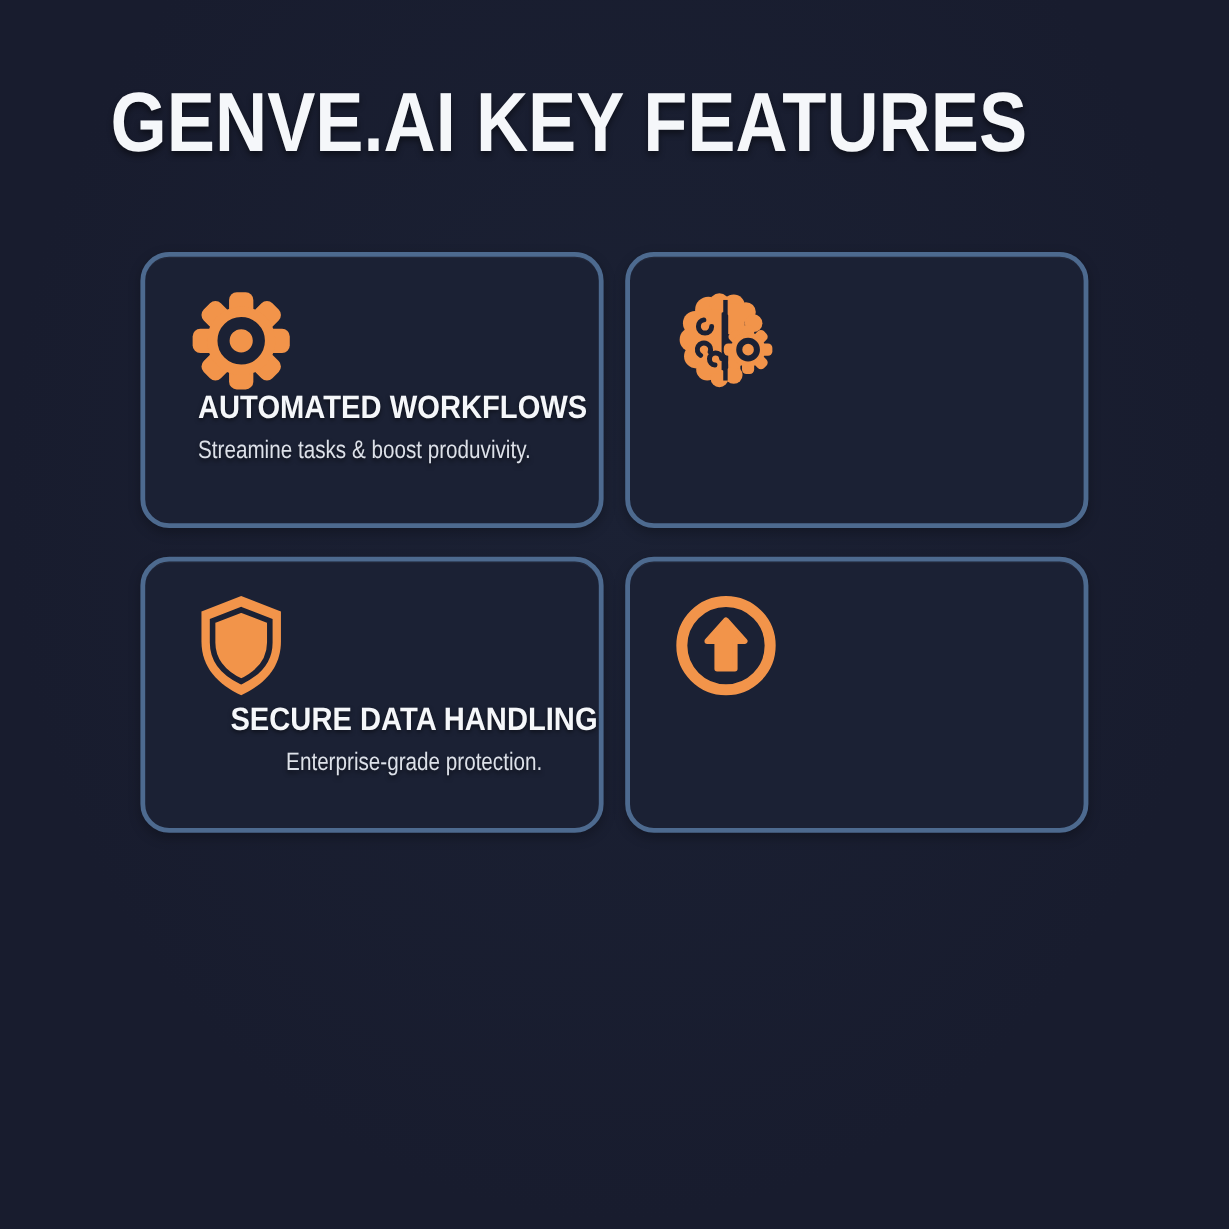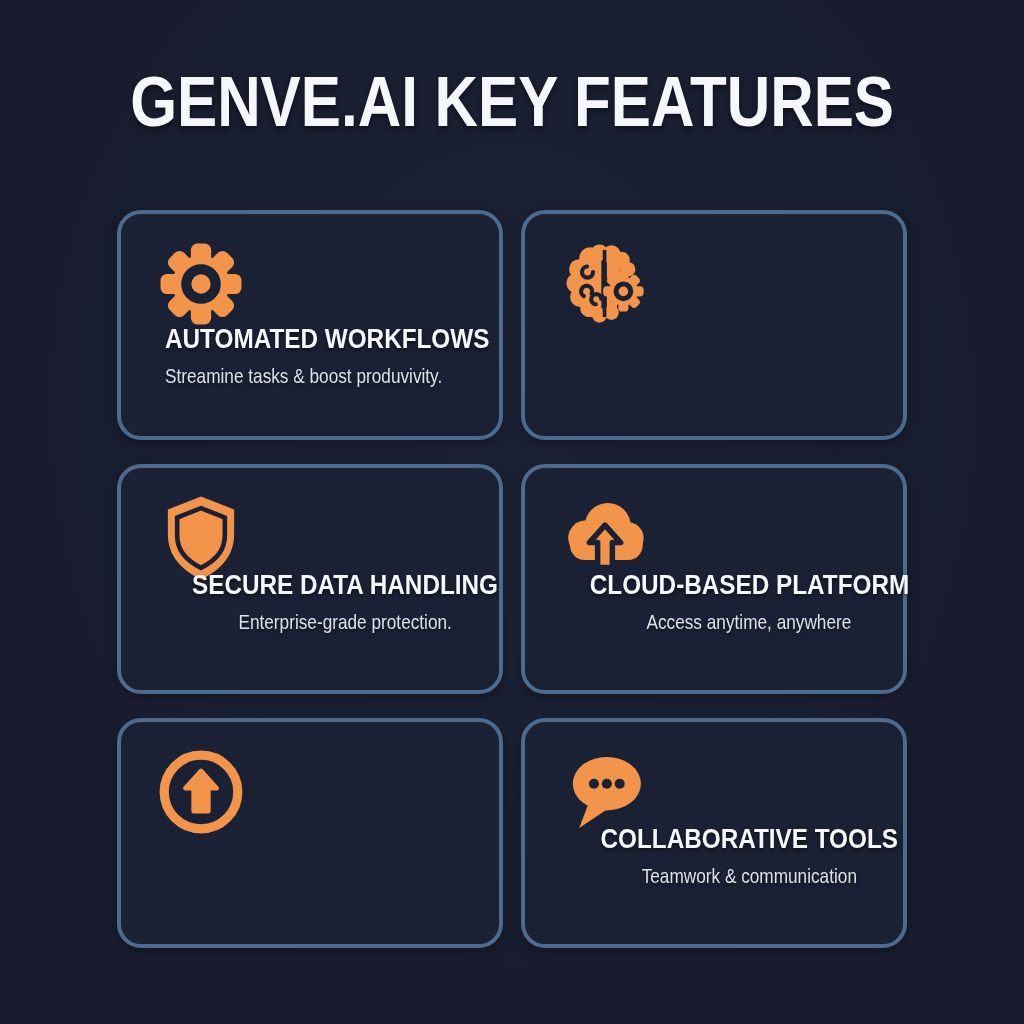--- a/index.html
+++ b/index.html
@@ -3,21 +3,21 @@
 <meta charset="utf-8">
 <style>
   html, body { margin: 0; padding: 0; }
   body {
     width: 1024px; height: 1024px; overflow: hidden;
     background: radial-gradient(ellipse at 50% 40%, var(--card-background, #1b2134) 0%, var(--background, #181c2e) 70%);
     background-color: var(--background, #181c2e);
     font-family: "Liberation Sans", sans-serif;
     position: relative;
   }
-  .header { text-align: center; padding-top: 62px; }
+  .header { text-align: left; padding-top: 62px; margin-left: 30px; }
   .header h1 {
     margin: 0;
     color: var(--title-text, #f5f7fa);
     font-size: 70px;
     font-weight: 800;
     letter-spacing: 0px;
     white-space: nowrap;
     display: inline-block;
     transform: scaleX(0.86);
     transform-origin: 50% 50%;
@@ -41,21 +41,21 @@
     box-shadow: inset 0 1px 0 rgba(255,255,255,0.04), 0 4px 10px rgba(0,0,0,0.25);
   }
   .card .icon {
     position: absolute;
     left: 34px; top: 24px;
     width: 92px; height: 92px;
   }
   .card .icon svg { width: 100%; height: 100%; }
   .text { position: absolute; }
   .card--left .text { left: 44px; right: 16px; top: 110px; text-align: left; }
-  .card--center .text { left: 82px; right: 12px; top: 102px; text-align: center; justify-content: flex-end; }
+  .card--center .text { left: 82px; right: 12px; top: 116px; text-align: center; justify-content: flex-end; }
   .card-title {
     color: var(--title-text, #f5f7fa);
     font-size: 27px;
     font-weight: 700;
     white-space: nowrap;
     display: inline-block;
     transform: scaleX(0.9);
     text-shadow: 0 2px 4px rgba(0,0,0,0.5);
     margin: 0;
   }
@@ -154,56 +154,24 @@
         <path d="M50 5 L86 19 V46 C86 70 71 85 50 95 C29 85 14 70 14 46 V19 Z" class="f-or"></path>
         <path d="M50 5 L86 19 V46 C86 70 71 85 50 95 C29 85 14 70 14 46 V19 Z" fill="none" class="s-dk" stroke-width="7" transform="translate(50 50) scale(0.72) translate(-50 -50)"></path>
       </svg>
     </span>
     <div class="text text-block">
       <div class="card-title">SECURE DATA HANDLING</div>
       <div class="card-subtitle">Enterprise-grade protection.</div>
     </div>
   </div>
 
-  <div class="card card--center">
-    <span class="icon">
-      <svg viewBox="0 0 100 100">
-        <g class="f-or">
-          <circle cx="29" cy="50" r="19"></circle>
-          <circle cx="53" cy="37" r="25"></circle>
-          <circle cx="75" cy="50" r="17"></circle>
-          <path d="M12 48 H91 V58 a16 16 0 0 1 -16 16 H28 a16 16 0 0 1 -16 -16 Z"></path>
-        </g>
-        <path d="M50 36 L67 55 H58 V82 H42 V55 H33 Z" class="f-or s-dk" stroke-width="6" stroke-linejoin="round"></path>
-      </svg>
-    </span>
-    <div class="text text-block">
-      <div class="card-title">CLOUD-BASED PLATFORM</div>
-      <div class="card-subtitle">Access anytime, anywhere</div>
-    </div>
-  </div>
 
   <div class="card card--center">
     <span class="icon">
       <svg viewBox="0 0 100 100">
         <circle cx="50" cy="50" r="40" fill="none" class="s-or" stroke-width="10"></circle>
         <path d="M50 27 L67 46 H58 V71 H42 V46 H33 Z" class="f-or s-or" stroke-width="5" stroke-linejoin="round"></path>
       </svg>
     </span>
   </div>
 
-  <div class="card card--center">
-    <span class="icon">
-      <svg viewBox="0 0 100 100">
-        <ellipse cx="52" cy="41" rx="37" ry="29" class="f-or"></ellipse>
-        <path d="M33 60 L22 89 L52 69 Z" class="f-or"></path>
-        <circle cx="38" cy="41" r="5.5" class="f-dk"></circle>
-        <circle cx="52" cy="41" r="5.5" class="f-dk"></circle>
-        <circle cx="66" cy="41" r="5.5" class="f-dk"></circle>
-      </svg>
-    </span>
-    <div class="text text-block">
-      <div class="card-title">COLLABORATIVE TOOLS</div>
-      <div class="card-subtitle">Teamwork &amp; communication</div>
-    </div>
-  </div>
 
 </div>
 
 </body></html>

